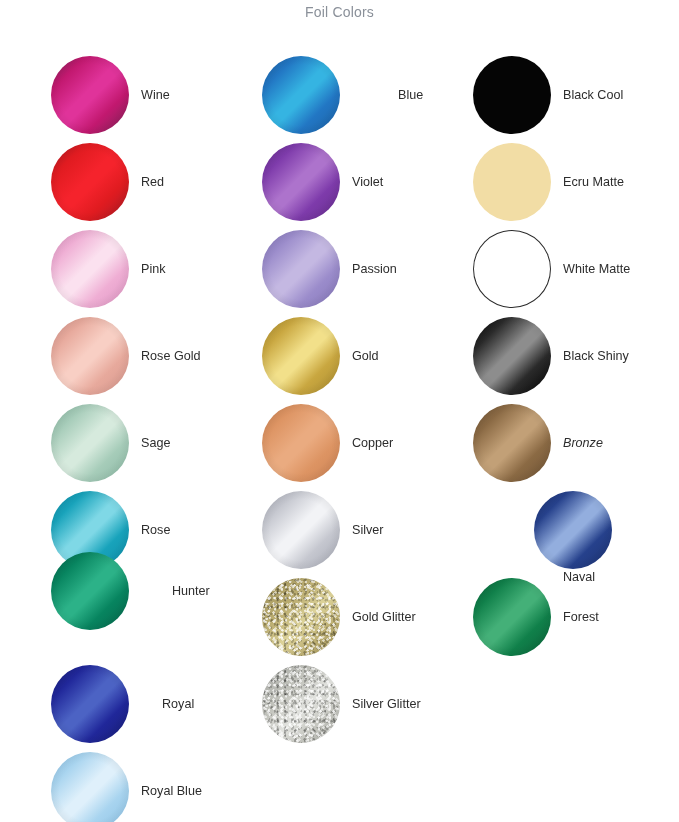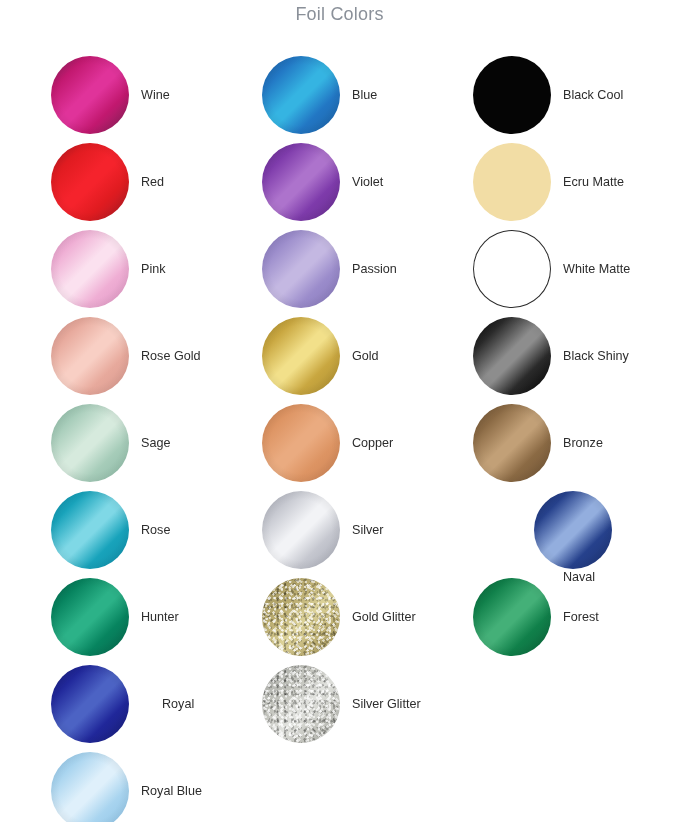--- a/index.html
+++ b/index.html
@@ -15,21 +15,21 @@
     overflow: hidden;
     position: relative;
   }
 
   #page-title {
     position: absolute;
     top: 4px;
     left: 0;
     width: 679px;
     text-align: center;
-    font-size: 18px;
+    font-size: 14px;
     color: #8a9099;
     font-weight: 400;
     letter-spacing: 0.2px;
   }
 
   #swatch-grid {
     position: absolute;
     top: 56px;
     left: 51px;
     width: 628px;
@@ -150,35 +150,35 @@
         <div class="swatch-label">Rose Gold</div>
       </div>
       <div class="swatch-item" style="top: 348px;">
         <div class="swatch-disc metallic" style="background: linear-gradient(135deg, rgb(138, 184, 163) 0%, rgb(166, 204, 185) 22%, rgb(214, 234, 221) 46%, rgb(214, 234, 221) 54%, rgb(166, 204, 185) 72%, rgb(138, 184, 163) 100%);"></div>
         <div class="swatch-label">Sage</div>
       </div>
       <div class="swatch-item" style="top: 435px;">
         <div class="swatch-disc metallic" style="background: linear-gradient(135deg, rgb(14, 138, 166) 0%, rgb(24, 163, 187) 22%, rgb(127, 216, 230) 46%, rgb(127, 216, 230) 54%, rgb(24, 163, 187) 72%, rgb(14, 138, 166) 100%);"></div>
         <div class="swatch-label">Rose</div>
       </div>
-      <div class="swatch-item" style="top: 522px;">
+      <div class="swatch-item" style="top: 496px; gap: 31px;">
         <div class="swatch-disc metallic" style="background: linear-gradient(135deg, rgb(5, 99, 74) 0%, rgb(7, 132, 95) 22%, rgb(44, 178, 136) 46%, rgb(44, 178, 136) 54%, rgb(7, 132, 95) 72%, rgb(5, 99, 74) 100%);"></div>
         <div class="swatch-label">Hunter</div>
       </div>
       <div class="swatch-item" style="top: 609px; gap: 21px;">
         <div class="swatch-disc metallic" style="background: linear-gradient(135deg, rgb(23, 28, 116) 0%, rgb(32, 39, 154) 22%, rgb(76, 99, 196) 46%, rgb(76, 99, 196) 54%, rgb(32, 39, 154) 72%, rgb(23, 28, 116) 100%);"></div>
         <div class="swatch-label">Royal</div>
       </div>
       <div class="swatch-item" style="top: 696px;">
         <div class="swatch-disc metallic" style="background: linear-gradient(135deg, rgb(140, 194, 230) 0%, rgb(168, 212, 239) 22%, rgb(223, 240, 251) 46%, rgb(223, 240, 251) 54%, rgb(168, 212, 239) 72%, rgb(140, 194, 230) 100%);"></div>
         <div class="swatch-label">Royal Blue</div>
       </div>
     </div>
     <div class="swatch-column col-1">
-      <div class="swatch-item" style="top: 0px;">
+      <div class="swatch-item" style="top: 0px; gap: 46px;">
         <div class="swatch-disc metallic" style="background: linear-gradient(135deg, rgb(27, 95, 163) 0%, rgb(34, 119, 196) 22%, rgb(53, 180, 226) 46%, rgb(53, 180, 226) 54%, rgb(34, 119, 196) 72%, rgb(27, 95, 163) 100%);"></div>
         <div class="swatch-label">Blue</div>
       </div>
       <div class="swatch-item" style="top: 87px;">
         <div class="swatch-disc metallic" style="background: linear-gradient(135deg, rgb(101, 44, 140) 0%, rgb(126, 59, 171) 22%, rgb(173, 115, 204) 46%, rgb(173, 115, 204) 54%, rgb(126, 59, 171) 72%, rgb(101, 44, 140) 100%);"></div>
         <div class="swatch-label">Violet</div>
       </div>
       <div class="swatch-item" style="top: 174px;">
         <div class="swatch-disc metallic" style="background: linear-gradient(135deg, rgb(131, 118, 184) 0%, rgb(155, 140, 203) 22%, rgb(196, 184, 226) 46%, rgb(196, 184, 226) 54%, rgb(155, 140, 203) 72%, rgb(131, 118, 184) 100%);"></div>
         <div class="swatch-label">Passion</div>
@@ -214,21 +214,21 @@
         <div class="swatch-label">Ecru Matte</div>
       </div>
       <div class="swatch-item" style="top: 174px;">
         <div class="swatch-disc outlined" style="background: rgb(255, 255, 255);"></div>
         <div class="swatch-label">White Matte</div>
       </div>
       <div class="swatch-item" style="top: 261px;">
         <div class="swatch-disc metallic" style="background: linear-gradient(135deg, rgb(0, 0, 0) 0%, rgb(42, 42, 42) 22%, rgb(141, 141, 141) 46%, rgb(141, 141, 141) 54%, rgb(42, 42, 42) 72%, rgb(0, 0, 0) 100%);"></div>
         <div class="swatch-label">Black Shiny</div>
       </div>
-      <div class="swatch-item" style="top: 348px;">
+      <div class="swatch-item" style="top: 348px; font-style: italic;">
         <div class="swatch-disc metallic" style="background: linear-gradient(135deg, rgb(109, 81, 51) 0%, rgb(139, 106, 68) 22%, rgb(194, 160, 119) 46%, rgb(194, 160, 119) 54%, rgb(139, 106, 68) 72%, rgb(109, 81, 51) 100%);"></div>
         <div class="swatch-label">Bronze</div>
       </div>
       <div class="swatch-item" style="top: 435px; flex-direction: column;">
         <div class="swatch-disc metallic" style="background: linear-gradient(135deg, rgb(28, 50, 113) 0%, rgb(38, 65, 140) 22%, rgb(147, 174, 222) 46%, rgb(147, 174, 222) 54%, rgb(38, 65, 140) 72%, rgb(28, 50, 113) 100%);"></div>
         <div class="swatch-label">Naval</div>
       </div>
       <div class="swatch-item" style="top: 522px;">
         <div class="swatch-disc metallic" style="background: linear-gradient(135deg, rgb(10, 97, 56) 0%, rgb(16, 128, 74) 22%, rgb(68, 176, 120) 46%, rgb(68, 176, 120) 54%, rgb(16, 128, 74) 72%, rgb(10, 97, 56) 100%);"></div>
         <div class="swatch-label">Forest</div>

